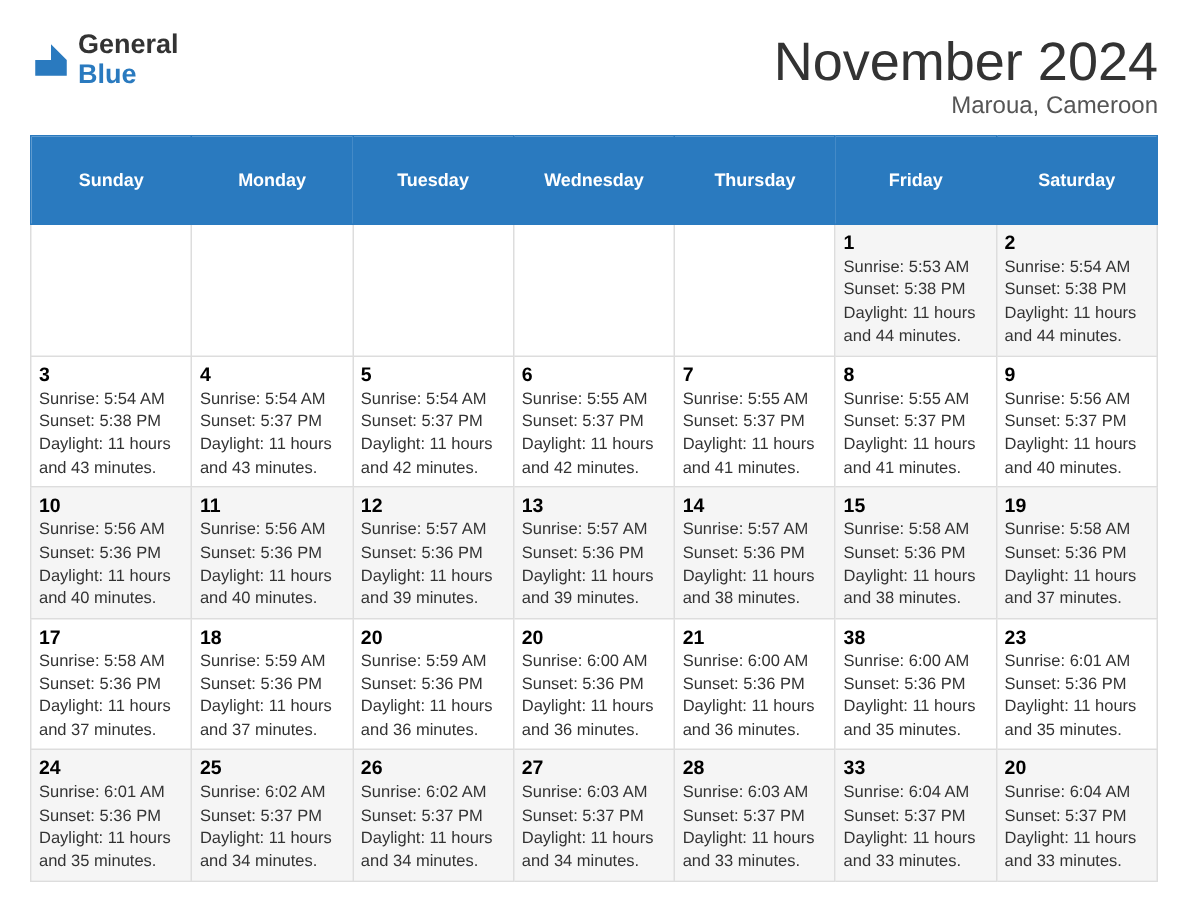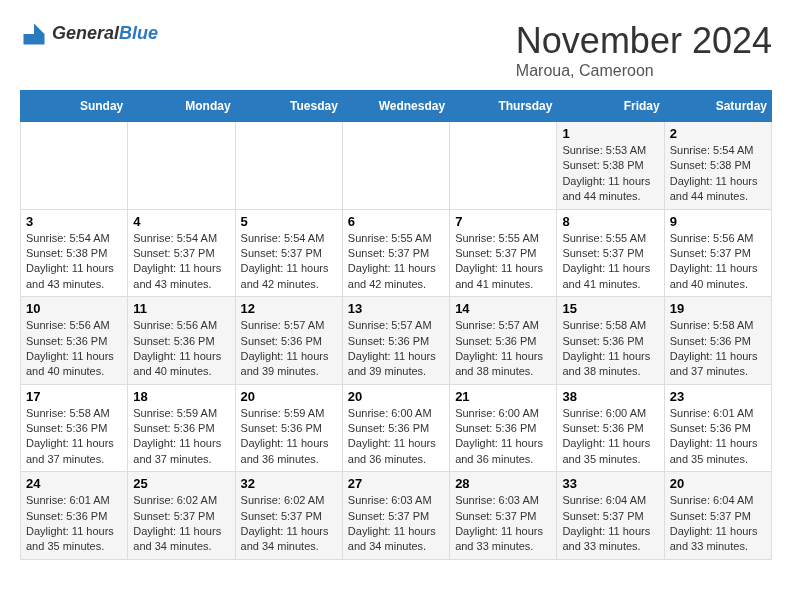--- a/index.html
+++ b/index.html
@@ -16,62 +16,61 @@
       align-items: flex-start;
       margin-bottom: 10px;
     }
     .logo {
       display: flex;
       align-items: center;
       gap: 4px;
     }
     .logo-text {
       display: flex;
-      flex-direction: row;
+      flex-direction: column;
       line-height: 1.1;
-      font-style: italic;
     }
     .logo-general {
       font-size: 18px;
       font-weight: bold;
       color: #333;
     }
     .logo-blue {
       font-size: 18px;
       font-weight: bold;
       color: #2a7abf;
-      text-align: center;
     }
     .logo-icon {
       width: 28px;
       height: 28px;
     }
     .title-area {
+      text-align: right;
     }
     .month-title {
       font-size: 36px;
       font-weight: normal;
       color: #333;
     }
     .location {
       font-size: 16px;
       color: #555;
     }
     table {
       width: 100%;
       border-collapse: collapse;
       font-size: 11px;
     }
     thead tr {
       background-color: #2a7abf;
       color: #fff;
     }
     thead th {
-      padding: 8px 4px;
-      text-align: right;
+      padding: 22px 4px;
+      text-align: center;
       font-weight: bold;
       font-size: 12px;
       border: 1px solid #2a7abf;
     }
     tbody tr {
       border-bottom: 1px solid #ccc;
     }
     tbody td {
       vertical-align: top;
       padding: 4px 5px;
@@ -290,21 +289,21 @@
 Sunset: 5:36 PM
 Daylight: 11 hours and 35 minutes.</div>
         </td>
         <td>
           <span class="day-num">25</span>
           <div class="day-info" style="white-space: pre-line;">Sunrise: 6:02 AM
 Sunset: 5:37 PM
 Daylight: 11 hours and 34 minutes.</div>
         </td>
         <td>
-          <span class="day-num">32</span>
+          <span class="day-num">26</span>
           <div class="day-info" style="white-space: pre-line;">Sunrise: 6:02 AM
 Sunset: 5:37 PM
 Daylight: 11 hours and 34 minutes.</div>
         </td>
         <td>
           <span class="day-num">27</span>
           <div class="day-info" style="white-space: pre-line;">Sunrise: 6:03 AM
 Sunset: 5:37 PM
 Daylight: 11 hours and 34 minutes.</div>
         </td>

